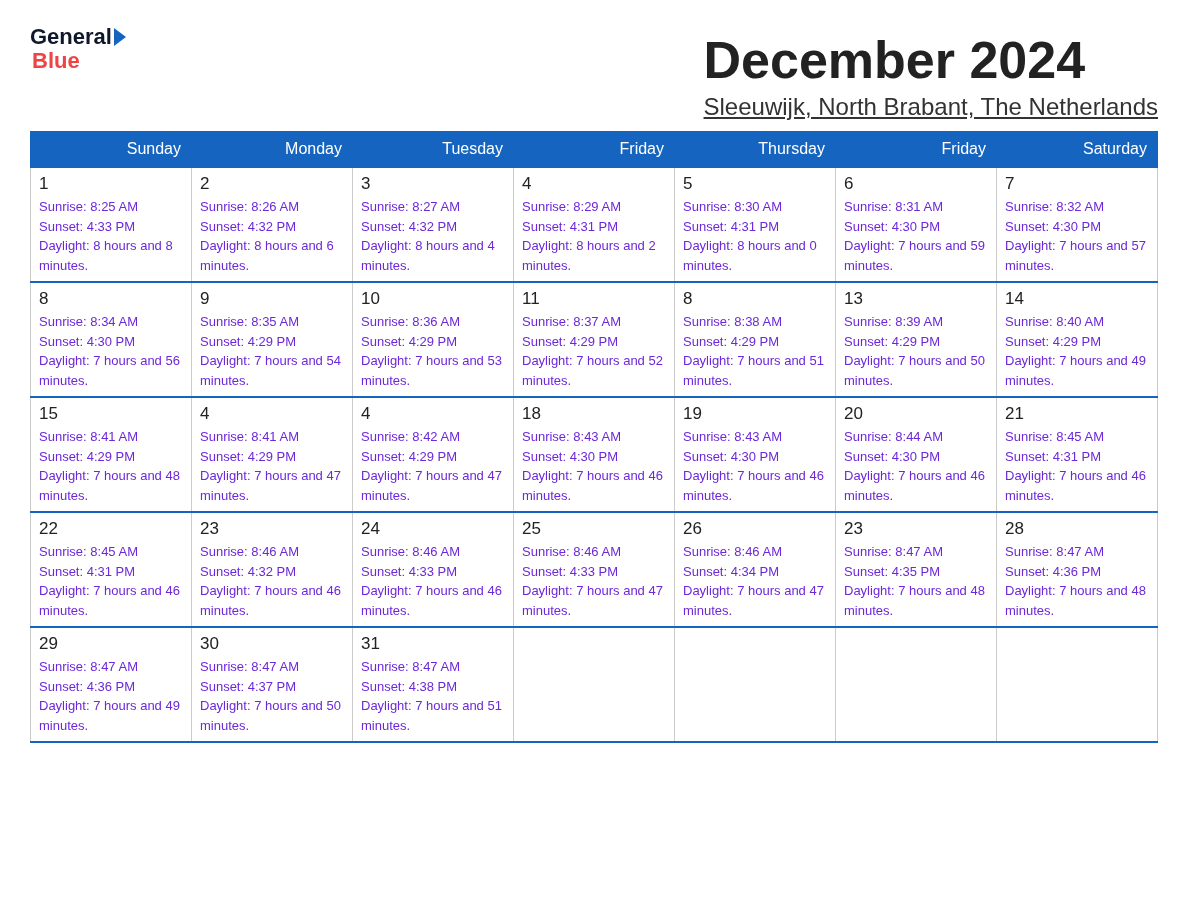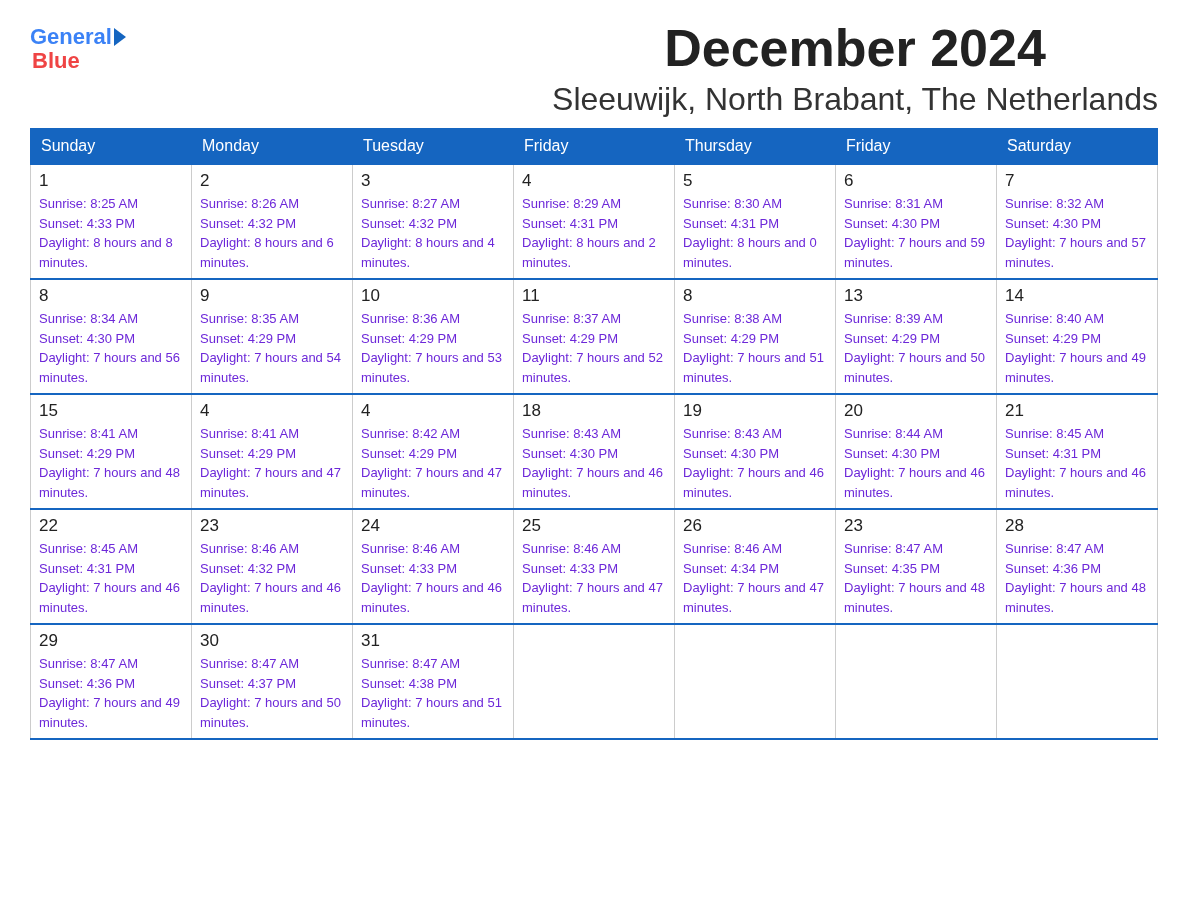--- a/index.html
+++ b/index.html
@@ -20,69 +20,71 @@
 
     .logo-container {
       display: flex;
       align-items: center;
       padding-top: 5px;
     }
 
     .logo-text {
       font-size: 22px;
       font-weight: bold;
-      color: #3b82f6;
+      color: #0f172a;
       line-height: 1.1;
     }
 
     .logo-blue {
       color: #ef4444;
     }
 
     .logo-arrow {
       width: 0;
       height: 0;
       border-left: 12px solid #1565C0;
       border-top: 9px solid transparent;
       border-bottom: 9px solid transparent;
       display: inline-block;
       margin-left: 2px;
       vertical-align: middle;
     }
 
     .title-area {
-      text-align: center;
+      text-align: left;
+      margin-top: 12px;
     }
 
     .month-title {
       font-size: 52px;
       font-weight: bold;
       color: #222;
       line-height: 1.1;
     }
 
     .location-title {
-      font-size: 32px;
+      font-size: 24px;
       color: #333;
       margin-top: 4px;
+      text-decoration: underline;
     }
 
     .calendar-table {
       width: 100%;
       border-collapse: collapse;
       margin-top: 10px;
     }
 
     .calendar-table th {
       background-color: #1565C0;
       color: #fff;
       padding: 8px 10px;
       font-size: 16px;
       font-weight: normal;
-      text-align: left;
+      text-align: right;
       border: 1px solid #1565C0;
     }
 
     .calendar-table td {
       vertical-align: top;
       padding: 6px 8px;
       border: 1px solid #ccc;
       width: calc(100% / 7);
       font-size: 13px;
       color: #333;

